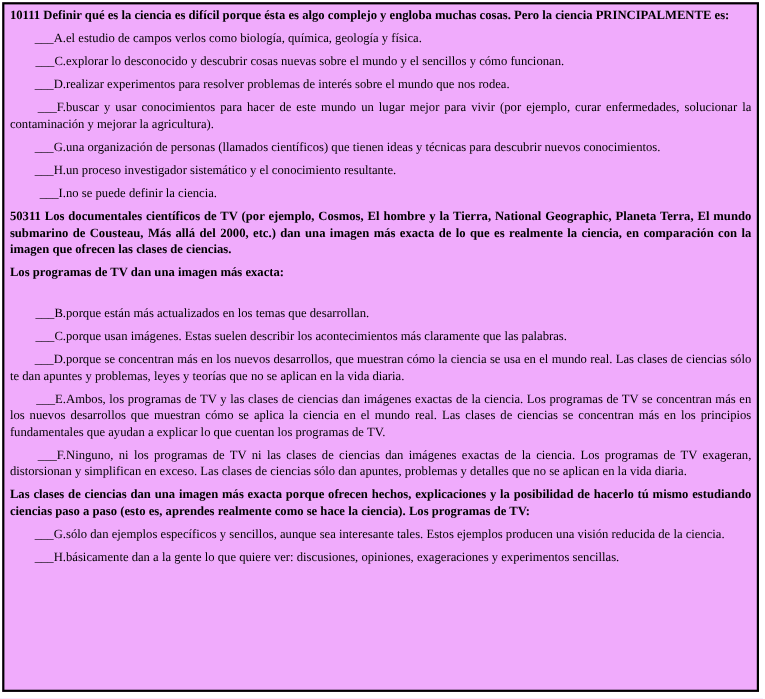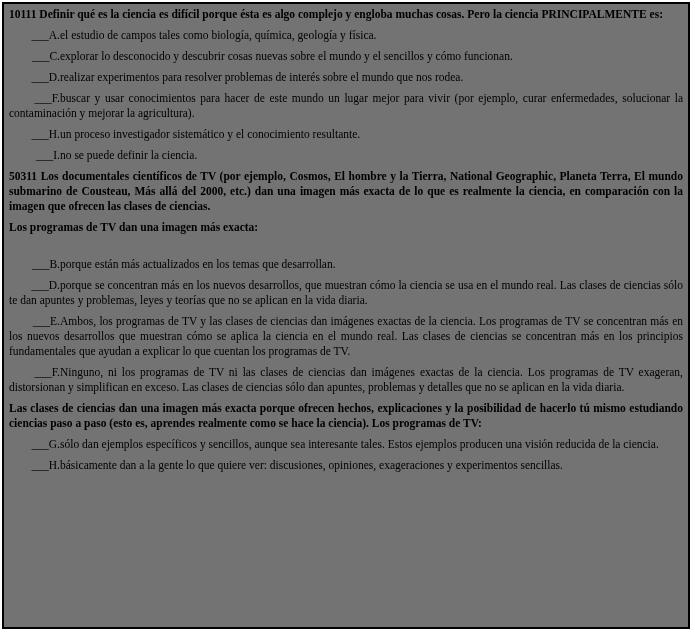--- a/index.html
+++ b/index.html
@@ -17,21 +17,21 @@
   .page {
     position: absolute;
     left: 2px;
     top: 2px;
     width: 688px;
     height: 627px;
     box-sizing: border-box;
     border: 2px solid #000000;
     padding: 3px 5px 0 5px;
     overflow: hidden;
-    background: #737373;
+    background: #f0abfc;
   }
   .page p {
     margin: 0 0 6px 0;
     font-size: 11.5px;
     line-height: 15px;
     text-align: justify;
   }
   .stem {
     font-weight: bold;
   }
@@ -43,32 +43,34 @@
   .spacer {
     height: 16px;
   }
 </style>
 </head>
 <body>
 
 <div class="page">
     <div>
       <p class="stem">10111 Definir qué es la ciencia es difícil porque ésta es algo complejo y engloba muchas cosas. Pero la ciencia PRINCIPALMENTE es:</p>
-      <p class="option"><span class="opt-label"><span class="blank">___</span><span class="letter">A.</span></span><span class="opt-text">el estudio de campos tales como biología, química, geología y física.</span></p>
+      <p class="option"><span class="opt-label"><span class="blank">___</span><span class="letter">A.</span></span><span class="opt-text">el estudio de campos verlos como biología, química, geología y física.</span></p>
       <p class="option"><span class="opt-label"><span class="blank">___</span><span class="letter">C.</span></span><span class="opt-text">explorar lo desconocido y descubrir cosas nuevas sobre el mundo y el sencillos y cómo funcionan.</span></p>
       <p class="option"><span class="opt-label"><span class="blank">___</span><span class="letter">D.</span></span><span class="opt-text">realizar experimentos para resolver problemas de interés sobre el mundo que nos rodea.</span></p>
       <p class="option"><span class="opt-label"><span class="blank">___</span><span class="letter">F.</span></span><span class="opt-text">buscar y usar conocimientos para hacer de este mundo un lugar mejor para vivir (por ejemplo, curar enfermedades, solucionar la contaminación y mejorar la agricultura).</span></p>
+      <p class="option"><span class="opt-label"><span class="blank">___</span><span class="letter">G.</span></span><span class="opt-text">una organización de personas (llamados científicos) que tienen ideas y técnicas para descubrir nuevos conocimientos.</span></p>
       <p class="option"><span class="opt-label"><span class="blank">___</span><span class="letter">H.</span></span><span class="opt-text">un proceso investigador sistemático y el conocimiento resultante.</span></p>
       <p class="option"><span class="opt-label"><span class="blank">___</span><span class="letter">I.</span></span><span class="opt-text">no se puede definir la ciencia.</span></p>
     </div>
     <div>
       <p class="stem">50311 Los documentales científicos de TV (por ejemplo, Cosmos, El hombre y la Tierra, National Geographic, Planeta Terra, El mundo submarino de Cousteau, Más allá del 2000, etc.) dan una imagen más exacta de lo que es realmente la ciencia, en comparación con la imagen que ofrecen las clases de ciencias.</p>
       <p class="stem">Los programas de TV dan una imagen más exacta:</p>
       <div class="spacer"></div>
       <p class="option"><span class="opt-label"><span class="blank">___</span><span class="letter">B.</span></span><span class="opt-text">porque están más actualizados en los temas que desarrollan.</span></p>
+      <p class="option"><span class="opt-label"><span class="blank">___</span><span class="letter">C.</span></span><span class="opt-text">porque usan imágenes. Estas suelen describir los acontecimientos más claramente que las palabras.</span></p>
       <p class="option"><span class="opt-label"><span class="blank">___</span><span class="letter">D.</span></span><span class="opt-text">porque se concentran más en los nuevos desarrollos, que muestran cómo la ciencia se usa en el mundo real. Las clases de ciencias sólo te dan apuntes y problemas, leyes y teorías que no se aplican en la vida diaria.</span></p>
       <p class="option"><span class="opt-label"><span class="blank">___</span><span class="letter">E.</span></span><span class="opt-text">Ambos, los programas de TV y las clases de ciencias dan imágenes exactas de la ciencia. Los programas de TV se concentran más en los nuevos desarrollos que muestran cómo se aplica la ciencia en el mundo real. Las clases de ciencias se concentran más en los principios fundamentales que ayudan a explicar lo que cuentan los programas de TV.</span></p>
       <p class="option"><span class="opt-label"><span class="blank">___</span><span class="letter">F.</span></span><span class="opt-text">Ninguno, ni los programas de TV ni las clases de ciencias dan imágenes exactas de la ciencia. Los programas de TV exageran, distorsionan y simplifican en exceso. Las clases de ciencias sólo dan apuntes, problemas y detalles que no se aplican en la vida diaria.</span></p>
       <p class="stem">Las clases de ciencias dan una imagen más exacta porque ofrecen hechos, explicaciones y la posibilidad de hacerlo tú mismo estudiando ciencias paso a paso (esto es, aprendes realmente como se hace la ciencia). Los programas de TV:</p>
       <p class="option"><span class="opt-label"><span class="blank">___</span><span class="letter">G.</span></span><span class="opt-text">sólo dan ejemplos específicos y sencillos, aunque sea interesante tales. Estos ejemplos producen una visión reducida de la ciencia.</span></p>
       <p class="option"><span class="opt-label"><span class="blank">___</span><span class="letter">H.</span></span><span class="opt-text">básicamente dan a la gente lo que quiere ver: discusiones, opiniones, exageraciones y experimentos sencillas.</span></p>
     </div>
   </div>
 
 </body></html>

